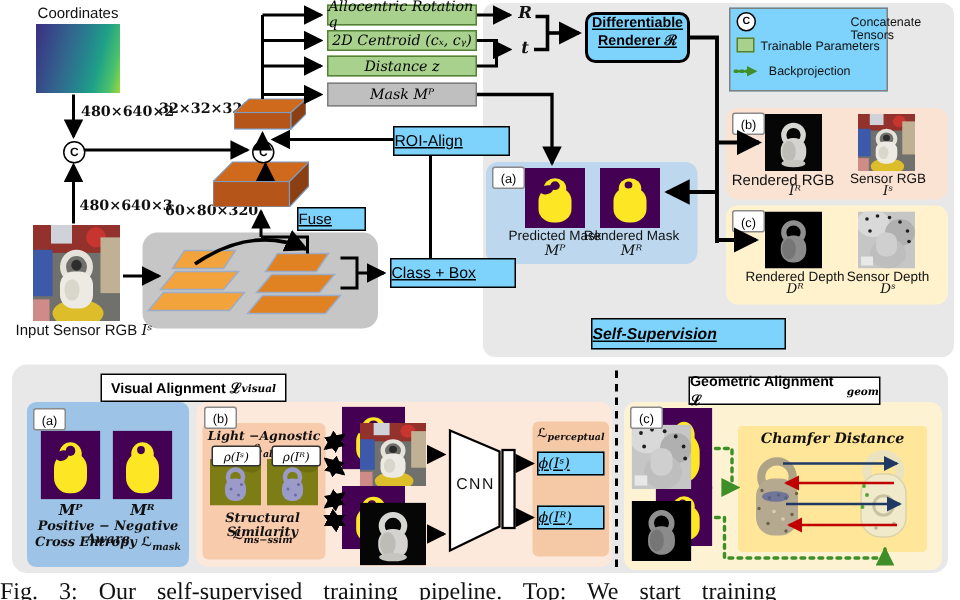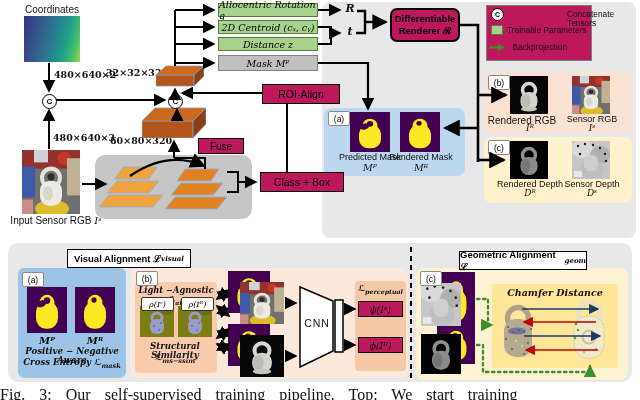--- a/index.html
+++ b/index.html
@@ -3,22 +3,22 @@
 <meta charset="utf-8">
 <style>
   html,body{margin:0;padding:0;background:#fff;}
   #stage{position:relative;width:640px;height:400px;background:#fff;overflow:hidden;
          font-family:"Liberation Sans",sans-serif;}
   .abs{position:absolute;box-sizing:border-box;}
   .bg{position:absolute;box-sizing:border-box;}
   .lbl{position:absolute;box-sizing:border-box;color:#111;line-height:1.1;text-align:center;}
   .sans{font-family:Liberation Sans, sans-serif;}
   .dim{font-family:"DejaVu Serif","DejaVu Sans",serif;font-weight:bold;font-size:9.5px;white-space:nowrap;}
-  .wbox{position:absolute;box-sizing:border-box;background:#be185d;border:1.5px solid #000;
-        display:flex;align-items:center;justify-content:center;font-size:10.5px;}
+  .wbox{position:absolute;box-sizing:border-box;background:#7dd3fc;border:1.5px solid #000;
+        display:flex;align-items:center;justify-content:flex-start;font-size:10.5px;text-decoration:underline;}
   .head{position:absolute;box-sizing:border-box;background:#a9d18e;border:1.5px solid #538135;
         display:flex;align-items:center;justify-content:center;
         font:italic 9.5px "DejaVu Serif","DejaVu Sans",serif;}
   .head.gray{background:#bfbfbf;border-color:#7f7f7f;}
   .ccircle{position:absolute;width:13px;height:13px;border:1.4px solid #000;border-radius:50%;
         background:#fff;display:flex;align-items:center;justify-content:center;
         font:bold 8px "Liberation Sans",sans-serif;z-index:12;}
   .chip{position:absolute;background:#fff;border:1px solid #8a8a8a;border-radius:2px;
         display:flex;align-items:center;justify-content:center;font-size:8.5px;z-index:12;}
   .panel{position:absolute;box-sizing:border-box;border-radius:8px;z-index:3;}
@@ -271,20 +271,23 @@
       <use href="#sym-render-depth"></use>
     </svg>
   <svg class="img" style="left:572px;top:141px;width:38px;height:38px;">
       <use href="#sym-sensor-depth"></use>
     </svg>
   <div class="lbl sans" style="left:490px;top:180px;width:80px;font-size:9px;z-index:10;">Rendered Depth</div>
   <div class="lbl sans" style="left:554px;top:180px;width:76px;font-size:9px;z-index:10;">Sensor Depth</div>
   <div class="lbl sym" style="left:490px;top:189px;width:80px;font-size:9px;z-index:10;">Dᴿ</div>
   <div class="lbl sym" style="left:554px;top:189px;width:76px;font-size:9px;z-index:10;">Dˢ</div>
 
+  <div class="wbox" style="left:394px;top:212px;width:130px;height:21px;font-style:italic;font-weight:bold;z-index:10;">
+    <span>Self-Supervision</span>
+    </div>
 
   <div class="title-box" style="left:67px;top:249px;width:122px;height:17px;">
     <span>Visual Alignment ℒ</span>
       <sub>visual</sub>
     </div>
   <div class="title-box" style="left:459px;top:251px;width:126px;height:17px;">
     <span>Geometric Alignment ℒ</span>
       <sub>geom</sub>
     </div>
 

